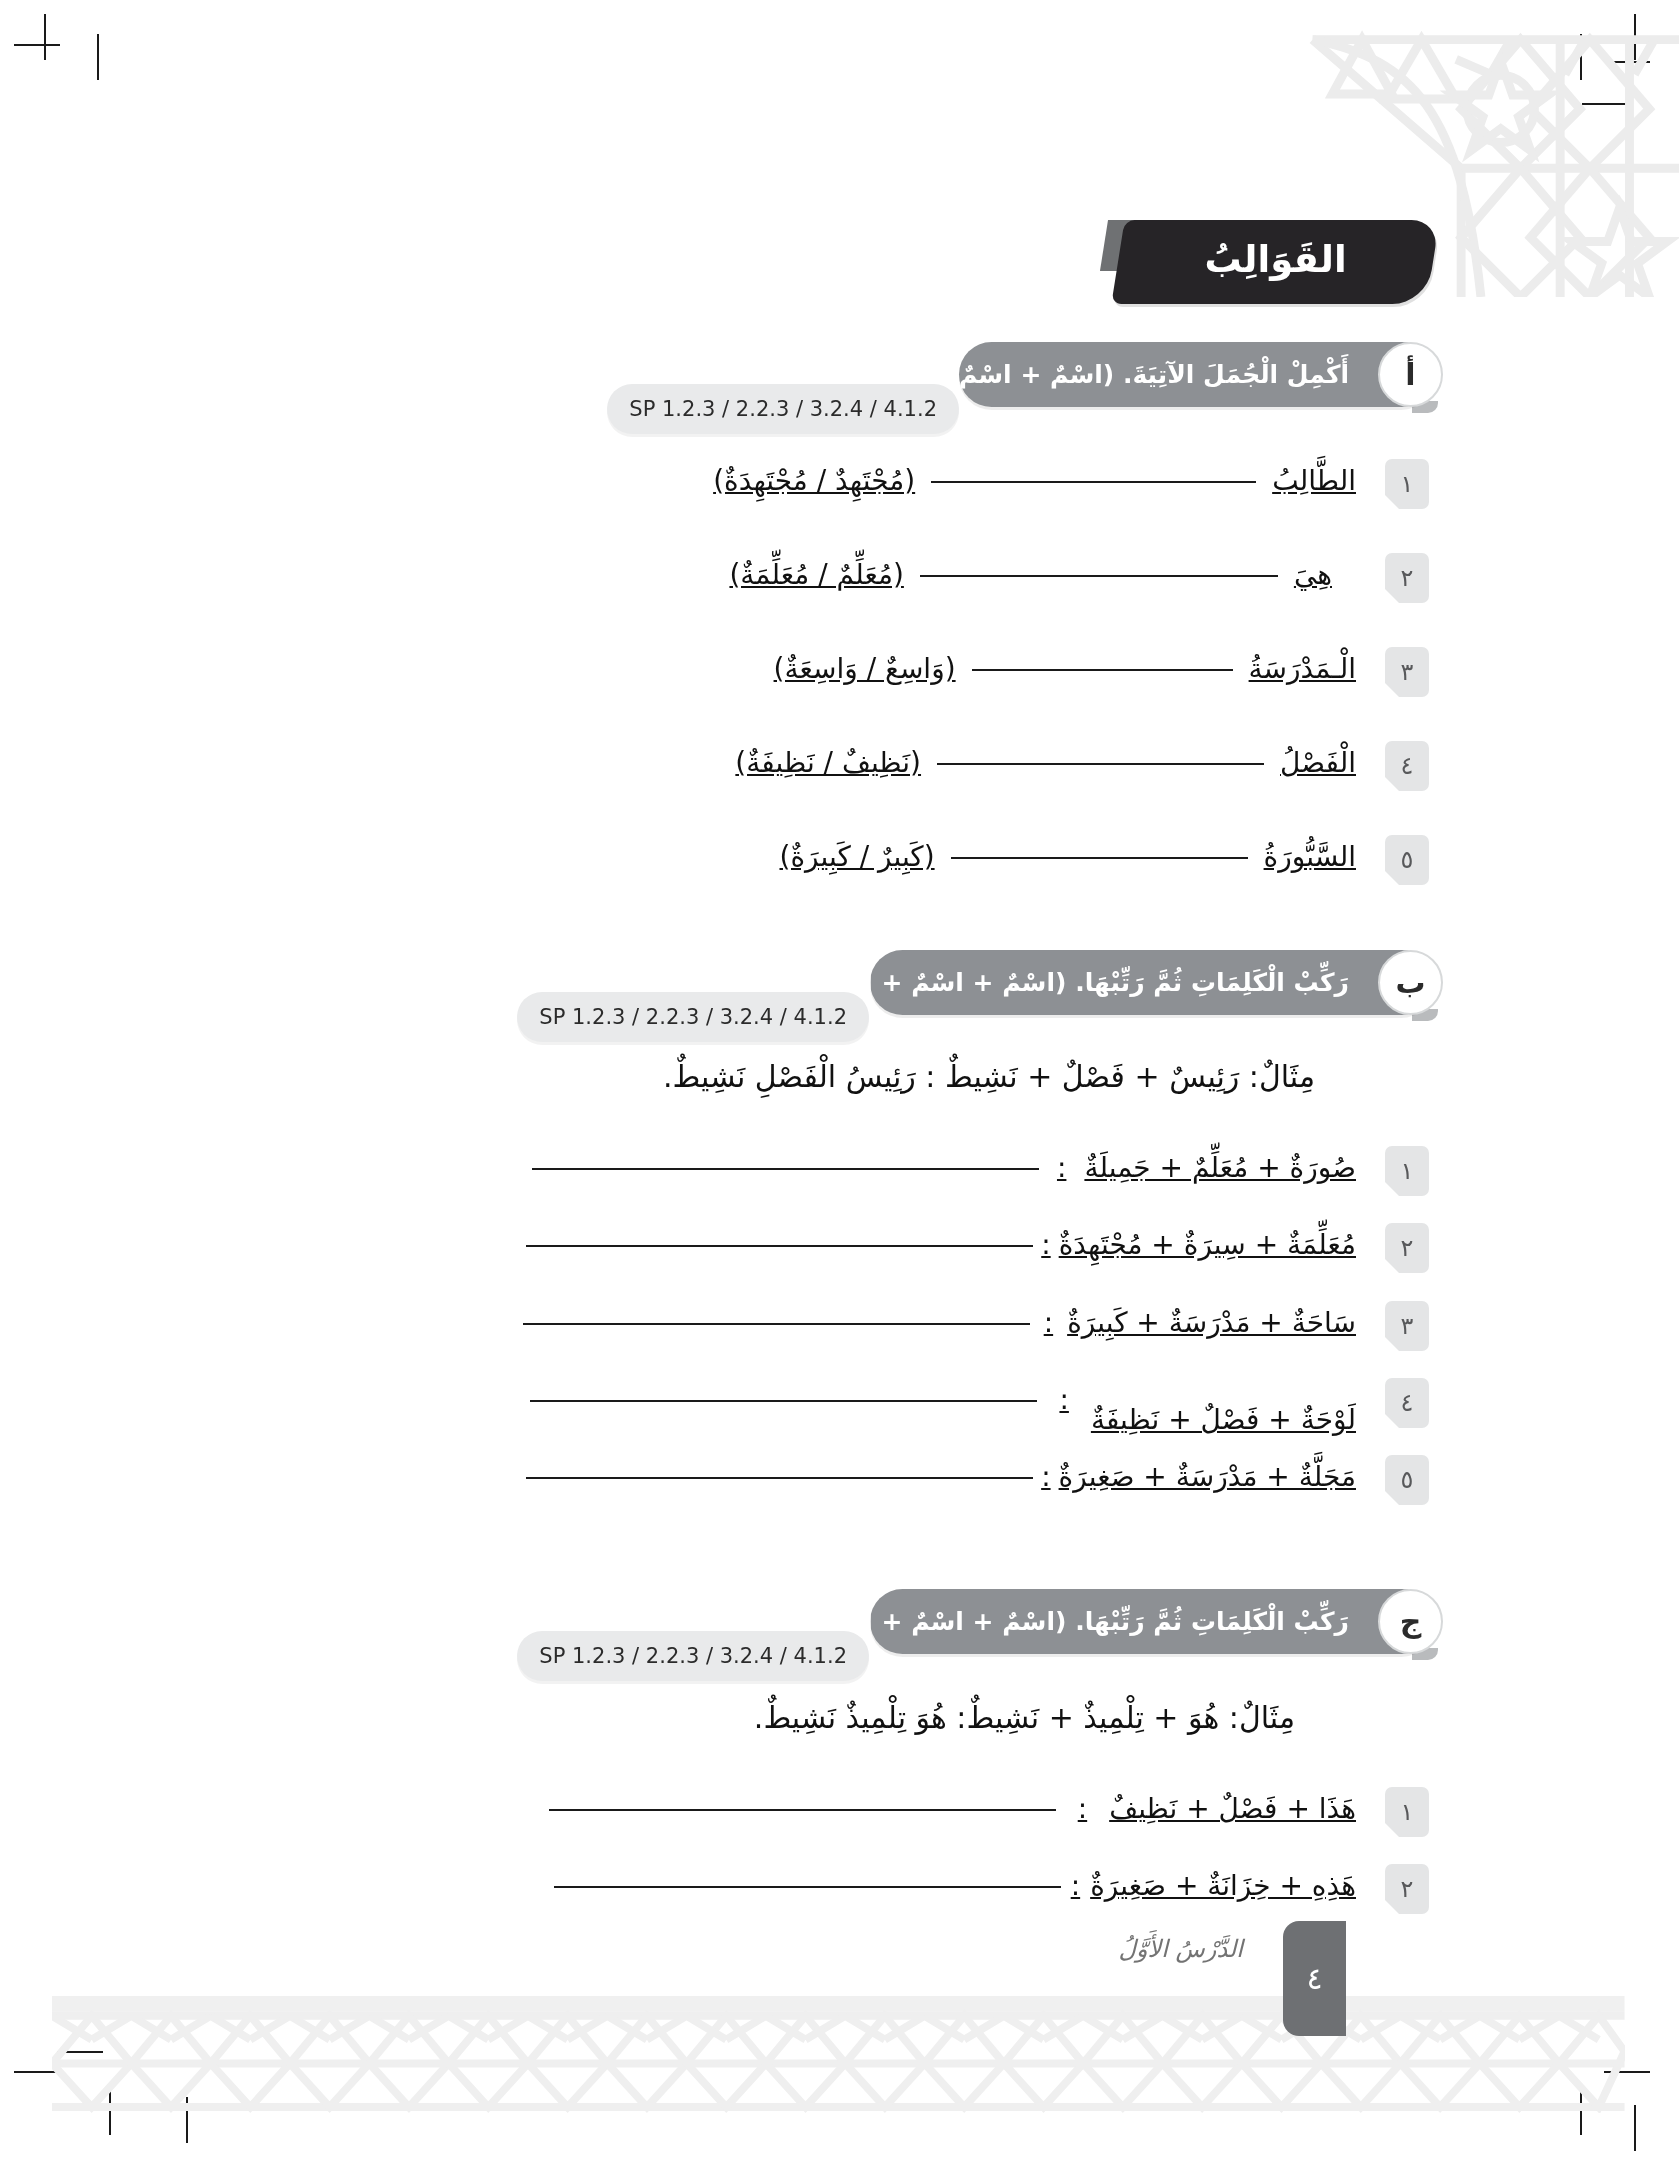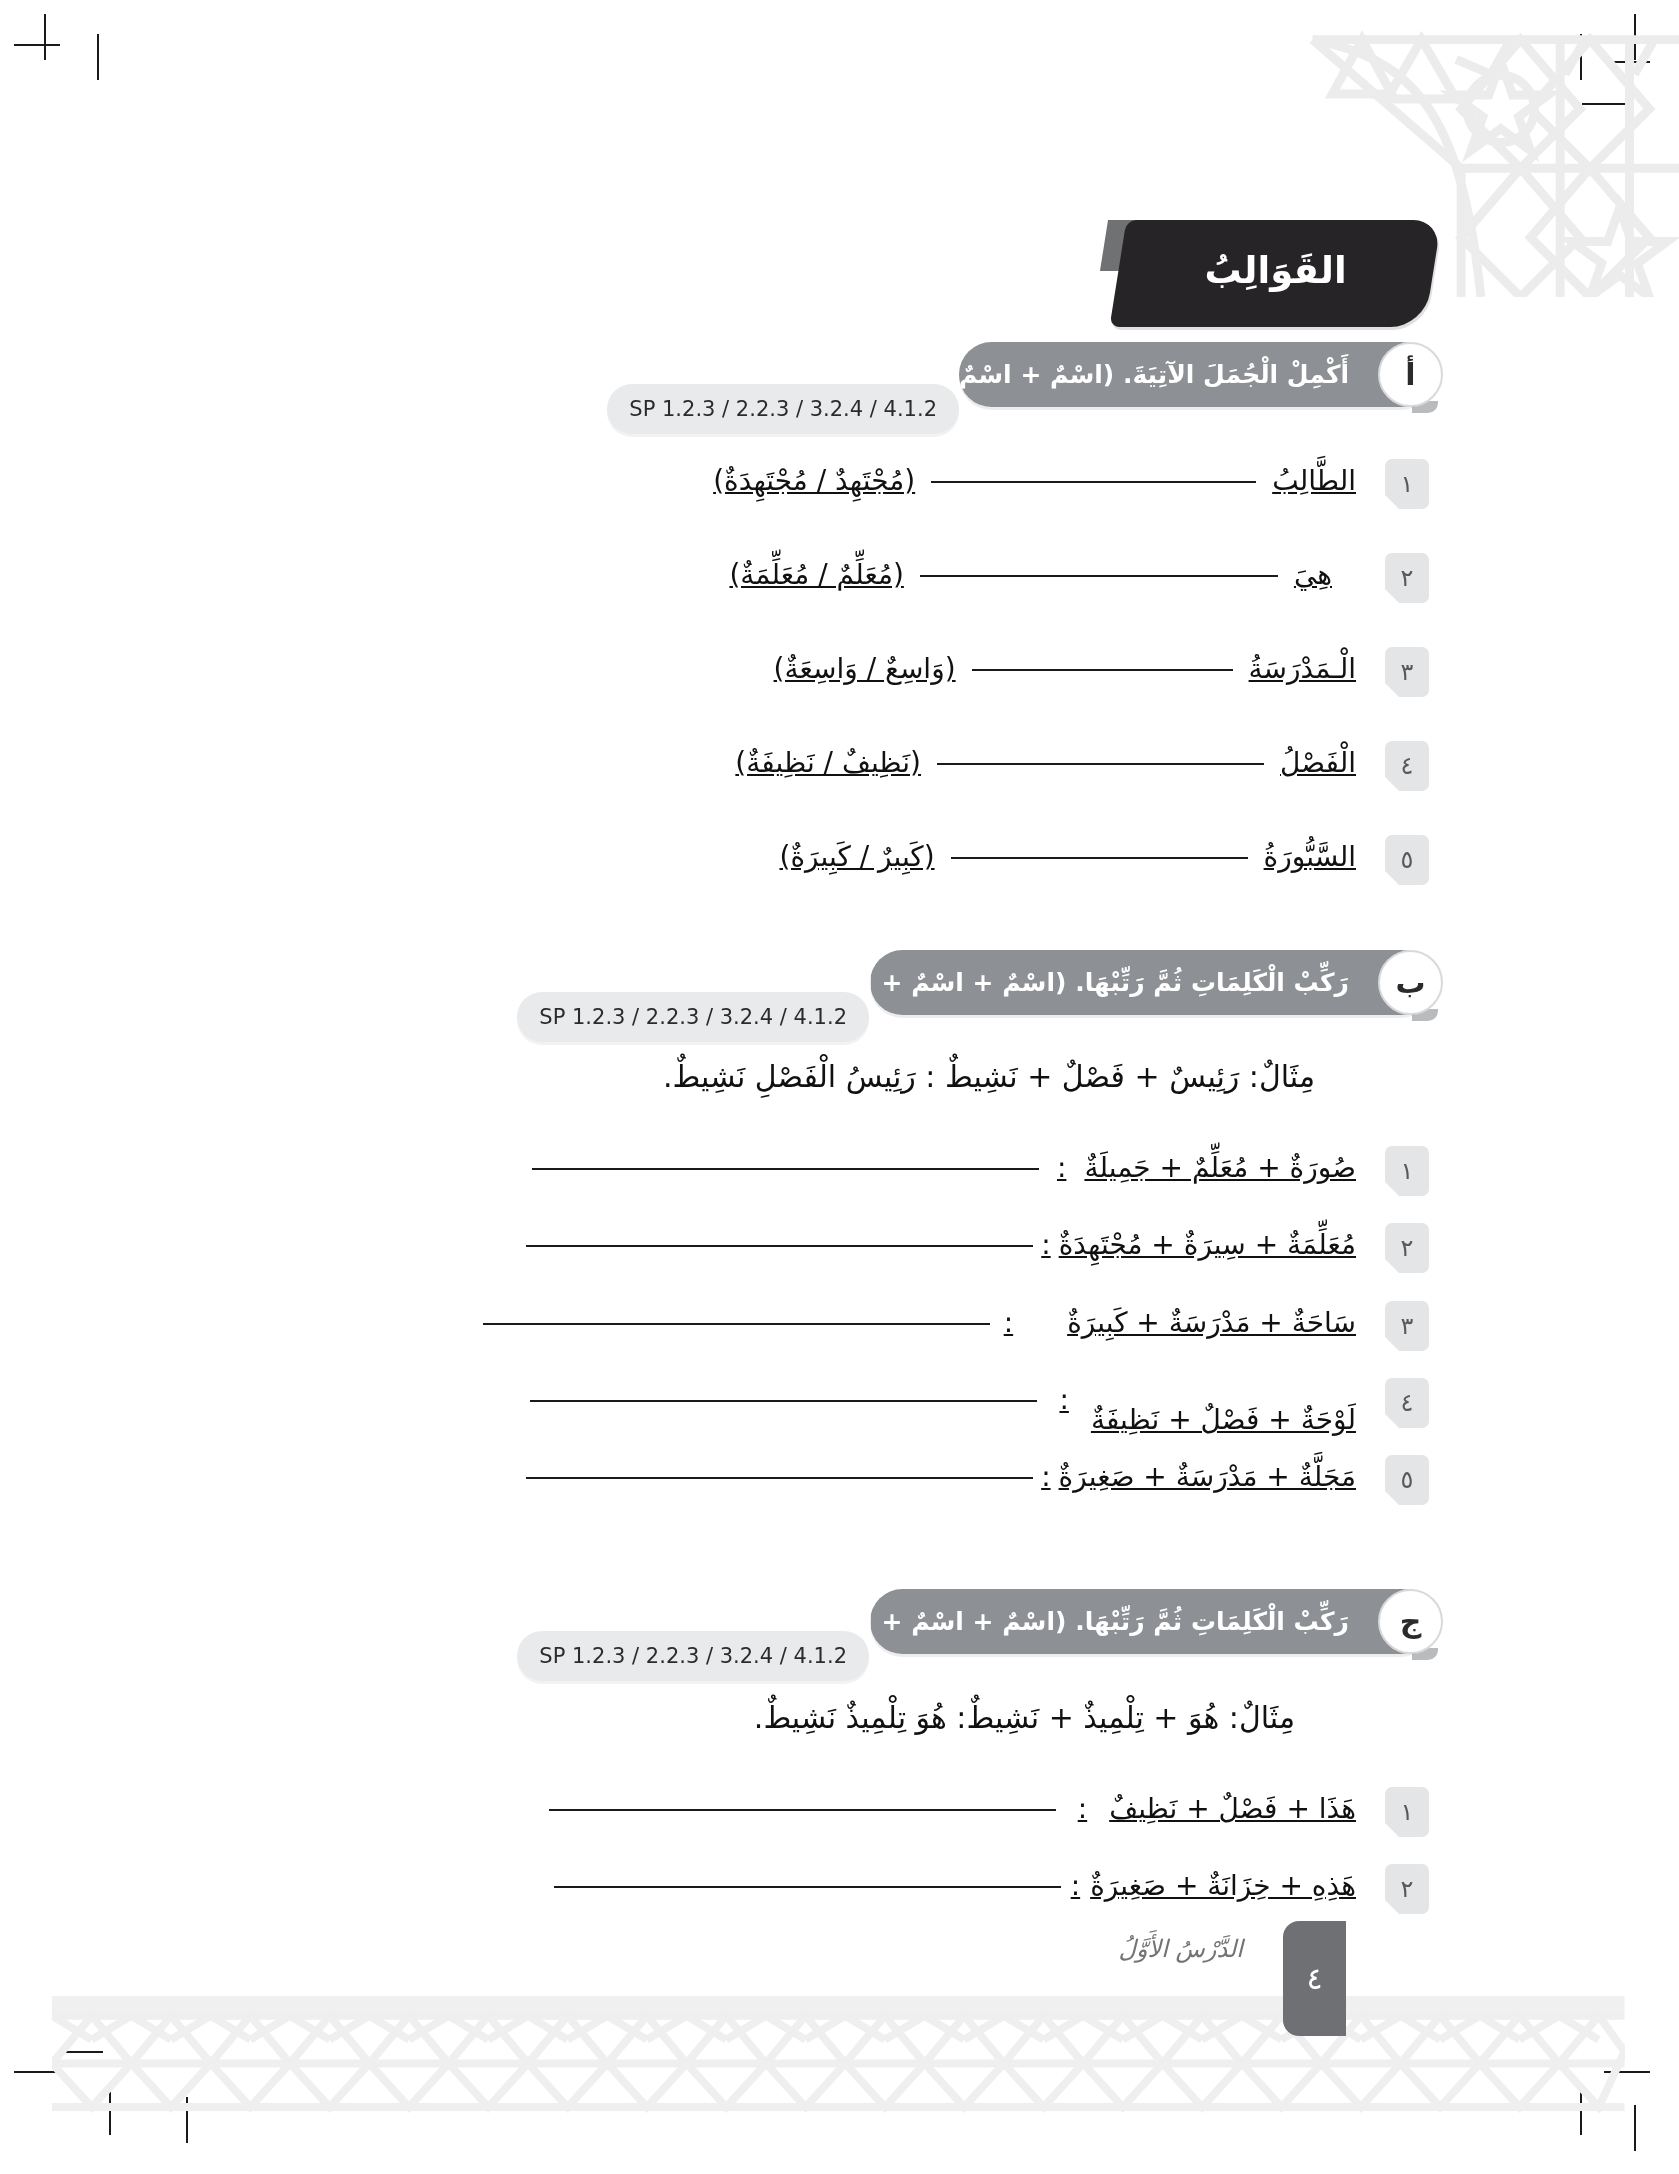--- a/index.html
+++ b/index.html
@@ -20,21 +20,21 @@
     position:absolute;top:0;right:0;width:515px;height:297px;
     pointer-events:none;
   }
   .bottom-band{
     position:absolute;left:54px;right:54px;bottom:61px;height:117px;
     pointer-events:none;
   }
 
   
   .title-banner-wrap{
-    position:absolute;top:220px;right:246px;width:315px;height:107px;
+    position:absolute;top:220px;right:246px;width:315px;height:84px;
   }
   .title-banner{
     position:absolute;inset:0;
     background:#262427;
     border-radius:10px 28px 34px 10px;
     transform:skewX(-9deg);
     box-shadow:2px 3px 0 rgba(0,0,0,.12);
   }
   .title-fold{
     position:absolute;left:-14px;top:0;width:34px;height:51px;
@@ -273,21 +273,21 @@
 
   <div class="item" style="top:265px;right:250px;">
     <div class="num-badge">٢</div>
     <span class="arabic" style="margin-right:73px;">مُعَلِّمَةٌ + سِيرَةٌ + مُجْتَهِدَةٌ</span>
     <span class="arabic" style="margin:0 8px;">:</span>
     <span class="blank-line" style="width:507px;"></span>
   </div>
 
   <div class="item" style="top:343px;right:250px;">
     <div class="num-badge">٣</div>
-    <span class="arabic" style="margin-right:73px;margin-left:40px;">سَاحَةٌ + مَدْرَسَةٌ + كَبِيرَةٌ</span>
+    <span class="arabic" style="margin-right:73px;">سَاحَةٌ + مَدْرَسَةٌ + كَبِيرَةٌ</span>
     <span class="arabic" style="margin:0 14px;">:</span>
     <span class="blank-line" style="width:507px;"></span>
   </div>
 
   <div class="item" style="top:420px;right:250px;">
     <div class="num-badge">٤</div>
     <span class="arabic" style="margin-right:73px;margin-top:40px;">لَوْحَةٌ + فَصْلٌ + نَظِيفَةٌ</span>
     <span class="arabic" style="margin:0 22px;">:</span>
     <span class="blank-line" style="width:507px;"></span>
   </div>

